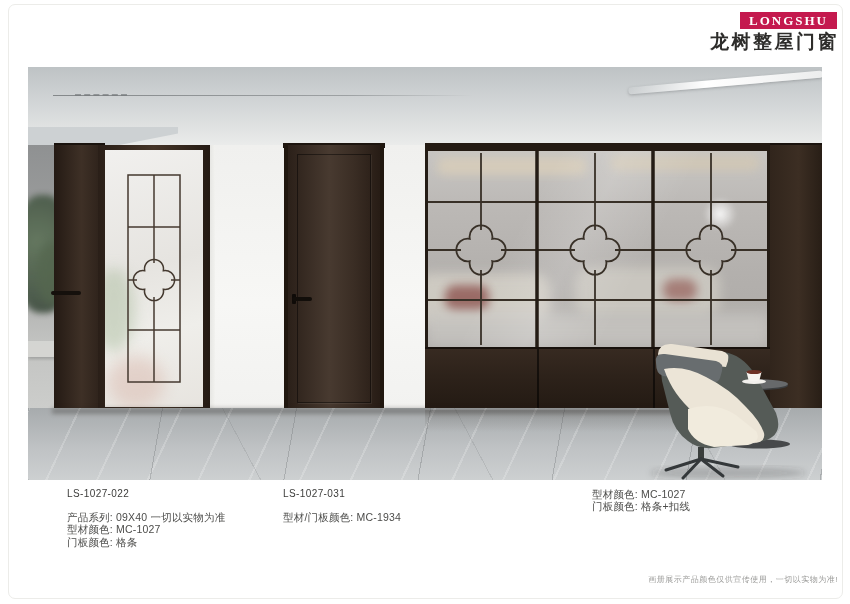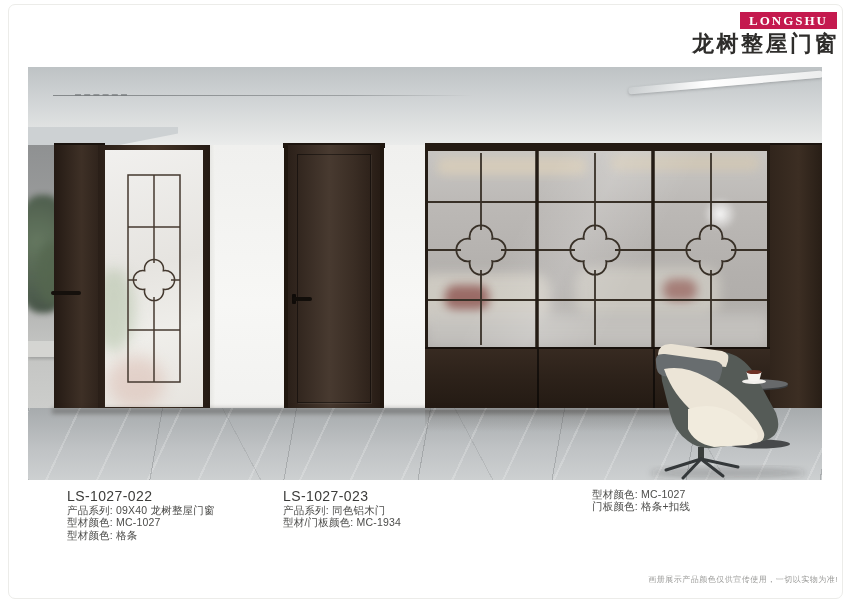--- a/index.html
+++ b/index.html
@@ -7,21 +7,21 @@
         font-family:"Liberation Sans",sans-serif;}
   .page-border{position:absolute;left:8px;top:4px;right:7px;bottom:5px;
         border:1px solid #ecece9;border-radius:7px;pointer-events:none;}
 
   
   .logo-badge{position:absolute;top:12px;right:13px;height:17px;line-height:17px;
         padding:0 9px;background:#c4194e;color:#fff;
         font-family:"Liberation Serif",serif;font-weight:bold;font-size:13px;
         letter-spacing:2px;text-align:center;}
   .brand-name{position:absolute;top:29px;right:11px;color:#2e2d2b;
-        font-family:"Liberation Serif",serif;font-weight:bold;font-size:22px;
+        font-family:"Liberation Serif",serif;font-weight:bold;font-size:19px;
         letter-spacing:2.5px;}
 
   
   .photo{position:absolute;left:28px;top:67px;width:794px;height:413px;overflow:hidden;
         background:#f4f4f2;}
   .ceiling{position:absolute;left:0;top:0;width:794px;height:79px;
         background:linear-gradient(180deg,#bec3c5 0%,#d6d9da 55%,#ebeceb 100%);}
   .ceiling-bulkhead{position:absolute;left:0;top:60px;width:150px;height:36px;
         background:#cdd1d3;clip-path:polygon(0 0,100% 0,100% 18%,0 100%);}
   .ceiling-line{position:absolute;left:25px;top:28px;width:420px;height:1px;
@@ -118,21 +118,21 @@
           repeating-linear-gradient(115deg,rgba(255,255,255,.20) 0 2px,rgba(0,0,0,0) 2px 46px),
           linear-gradient(180deg,#a7abad 0%,#bfc2c4 55%,#cdd0d1 100%);}
   .floor-shadow{position:absolute;left:24px;top:341px;width:720px;height:6px;
         background:rgba(38,33,28,.30);filter:blur(2px);}
   .part-reflection{position:absolute;left:397px;top:343px;width:345px;height:22px;
         background:linear-gradient(180deg,rgba(45,38,32,.18),rgba(45,38,32,0));}
   .chair-svg{position:absolute;left:600px;top:270px;}
 
   
   .caption{position:absolute;top:488px;width:215px;color:#4c4c4a;}
-  .caption .code{font-size:14px;color:#3c3c3a;letter-spacing:.4px;margin-bottom:0;}
+  .caption .code{font-size:10px;color:#3c3c3a;letter-spacing:.4px;margin-bottom:12px;}
   .caption .line{font-size:10.5px;line-height:12.4px;letter-spacing:.2px;}
   .cap1{left:67px;} .cap2{left:283px;} .cap3{left:592px;}
   .disclaimer{position:absolute;top:574px;right:12px;font-size:8px;color:#9b9b99;letter-spacing:.5px;}
 </style>
 </head>
 <body>
 
 <div class="page">
   <div class="page-border"></div>
 
@@ -268,27 +268,26 @@
       <g>
         <ellipse cx="126" cy="44.5" rx="12" ry="2.4" fill="#f2f0ec"></ellipse>
         <path d="M 118.5 35 Q 126 39 133.5 35 L 131.5 43 Q 126 45.5 120.5 43 Z" fill="#f6f4f0"></path>
         <ellipse cx="126" cy="35" rx="7.5" ry="2" fill="#6e3226"></ellipse>
       </g>
     </svg>
   </div>
 
   <div class="caption cap1">
     <div class="code">LS-1027-022</div>
-    <div class="line">产品系列: 09X40 龙树整屋门窗</div>
+    <div class="line">产品系列: 09X40 一切以实物为准</div>
     <div class="line">型材颜色: MC-1027</div>
-    <div class="line">型材颜色: 格条</div>
+    <div class="line">门板颜色: 格条</div>
   </div>
   <div class="caption cap2">
-    <div class="code">LS-1027-023</div>
-    <div class="line">产品系列: 同色铝木门</div>
+    <div class="code">LS-1027-031</div>
     <div class="line">型材/门板颜色: MC-1934</div>
   </div>
   <div class="caption cap3">
     <div class="line">型材颜色: MC-1027</div>
     <div class="line">门板颜色: 格条+扣线</div>
   </div>
 
   <div class="disclaimer">画册展示产品颜色仅供宣传使用，一切以实物为准!</div>
 </div>
 

